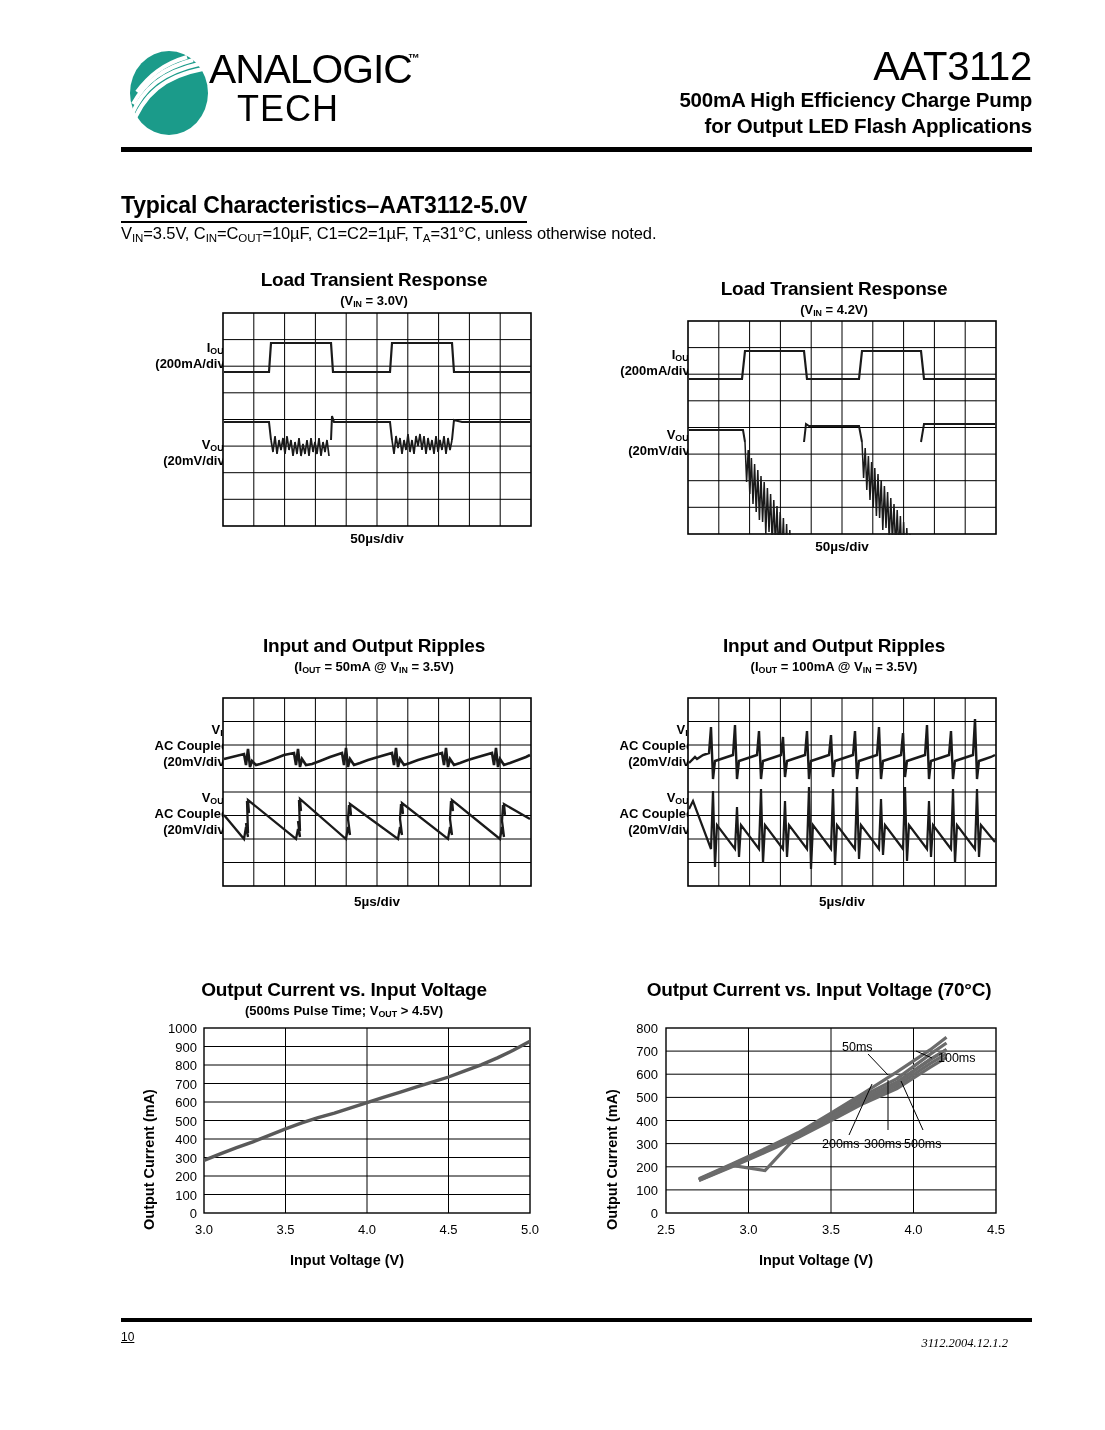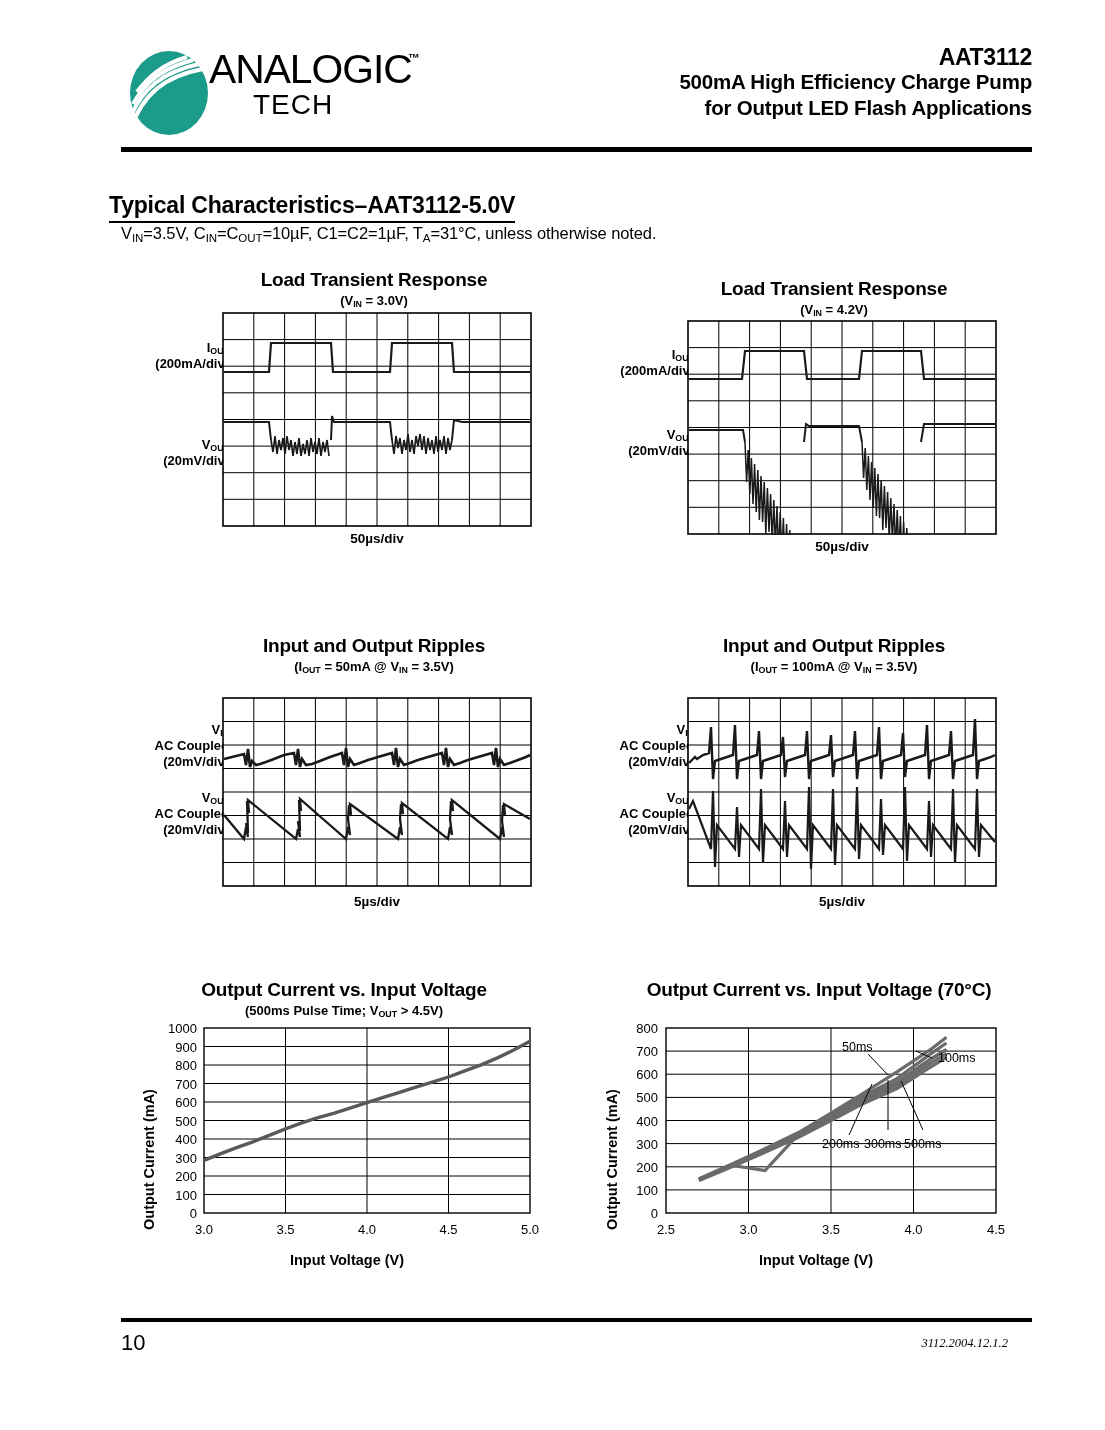--- a/index.html
+++ b/index.html
@@ -15,31 +15,31 @@
   .logo-wrap{position:absolute;left:0;top:0;width:300px;height:100px;}
   .logo-mark{position:absolute;left:8px;top:5px;width:80px;height:86px;}
   .logo-text{position:absolute;left:88px;top:2px;width:220px;height:96px;}
   .logo-analogic{
     position:absolute;left:0;top:2px;font-size:40px;letter-spacing:-1px;
     font-family:"Liberation Sans", sans-serif;font-weight:400;line-height:1;
     transform:scaleX(1.02);transform-origin:left top;
   }
   .logo-tm{position:absolute;left:199px;top:4px;font-size:12px;font-weight:700;}
   .logo-tech{
-    position:absolute;left:44px;top:44px;font-size:28px;letter-spacing:1px;
+    position:absolute;left:28px;top:44px;font-size:36px;letter-spacing:1px;
     font-weight:300;line-height:1;
   }
   .hdr-titles{position:absolute;right:0;top:0;text-align:right;width:640px;}
-  .hdr-part{font-size:23px;font-weight:bold;line-height:1.05;letter-spacing:-0.3px;}
+  .hdr-part{font-size:40px;font-weight:normal;line-height:1.05;letter-spacing:-0.3px;}
   .hdr-sub{font-size:20.5px;font-weight:bold;line-height:1.26;letter-spacing:-0.2px;text-align:right;}
   .rule-top{position:absolute;left:97px;top:147px;width:911px;height:5px;background:#000;}
 
   
   .sec-title{
-    position:absolute;left:85px;top:192px;font-size:23px;font-weight:bold;
+    position:absolute;left:97px;top:192px;font-size:23px;font-weight:bold;
     letter-spacing:-0.2px;border-bottom:2.5px solid #000;padding-bottom:2px;
     display:inline-block;
   }
   .sec-cond{position:absolute;left:97px;top:224px;font-size:16.5px;letter-spacing:-0.1px;}
   sub{font-size:.68em;vertical-align:baseline;position:relative;top:.28em;text-align:center;}
   .sec-cond sub{font-size:.7em;}
 
   
   .block{position:absolute;}
   .ctitle{font-size:19px;font-weight:bold;text-align:center;line-height:1.25;letter-spacing:-0.2px;}
@@ -56,21 +56,21 @@
   .ylab{
     position:absolute;font-size:14.5px;font-weight:bold;
     transform:rotate(-90deg);transform-origin:left top;white-space:nowrap;
   }
   .xlab{position:absolute;font-size:14.5px;font-weight:bold;text-align:center;}
   .tick{font-size:13px;font-family:"Liberation Sans", sans-serif;}
   .ann{font-size:12.5px;font-family:"Liberation Sans", sans-serif;}
 
   
   .rule-bot{position:absolute;left:97px;top:1318px;width:911px;height:3.5px;background:#000;}
-  .pgno{position:absolute;left:97px;top:1330px;font-size:22px;}
+  .pgno{position:absolute;left:97px;top:1330px;font-size:12px;text-decoration:underline;}
   .docid{position:absolute;right:97px;top:1336px;font-size:12.5px;font-style:italic;font-family:"Liberation Serif",serif;}
 </style>
 </head>
 <body>
 
 <div class="page">
 
   <div class="header">
     <div class="logo-wrap">
       <svg class="logo-mark" viewBox="0 0 80 86">

